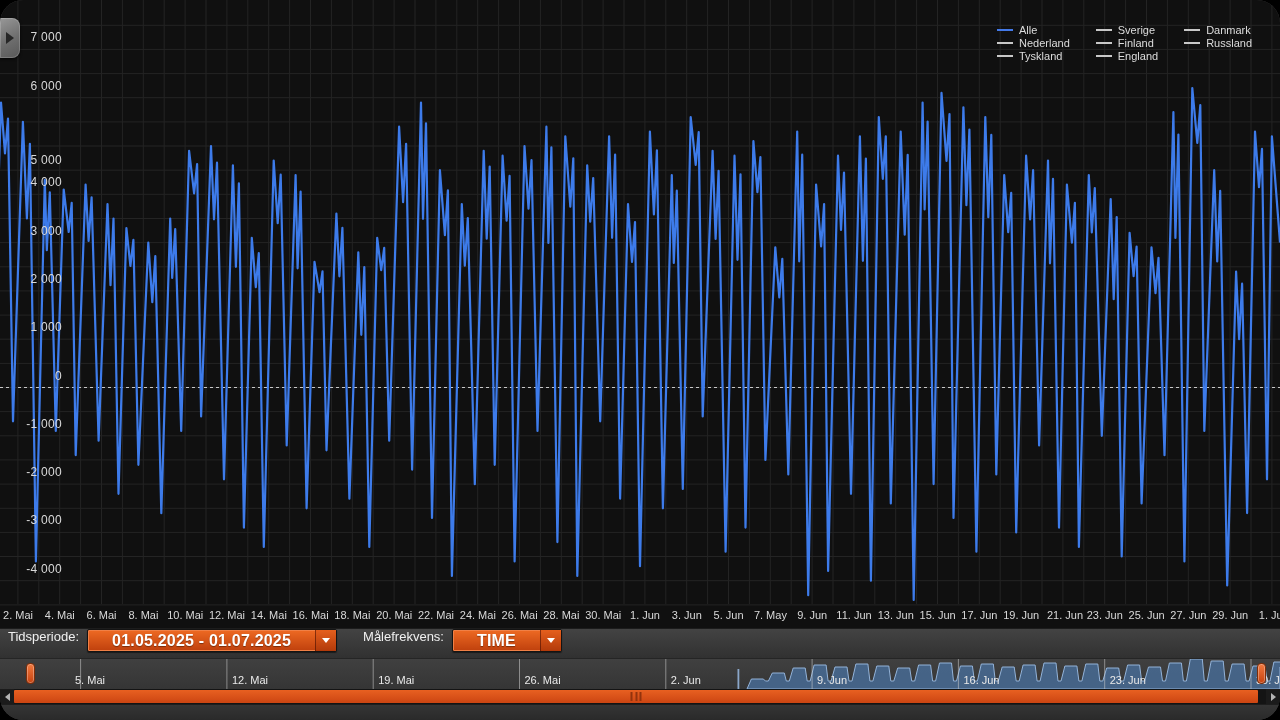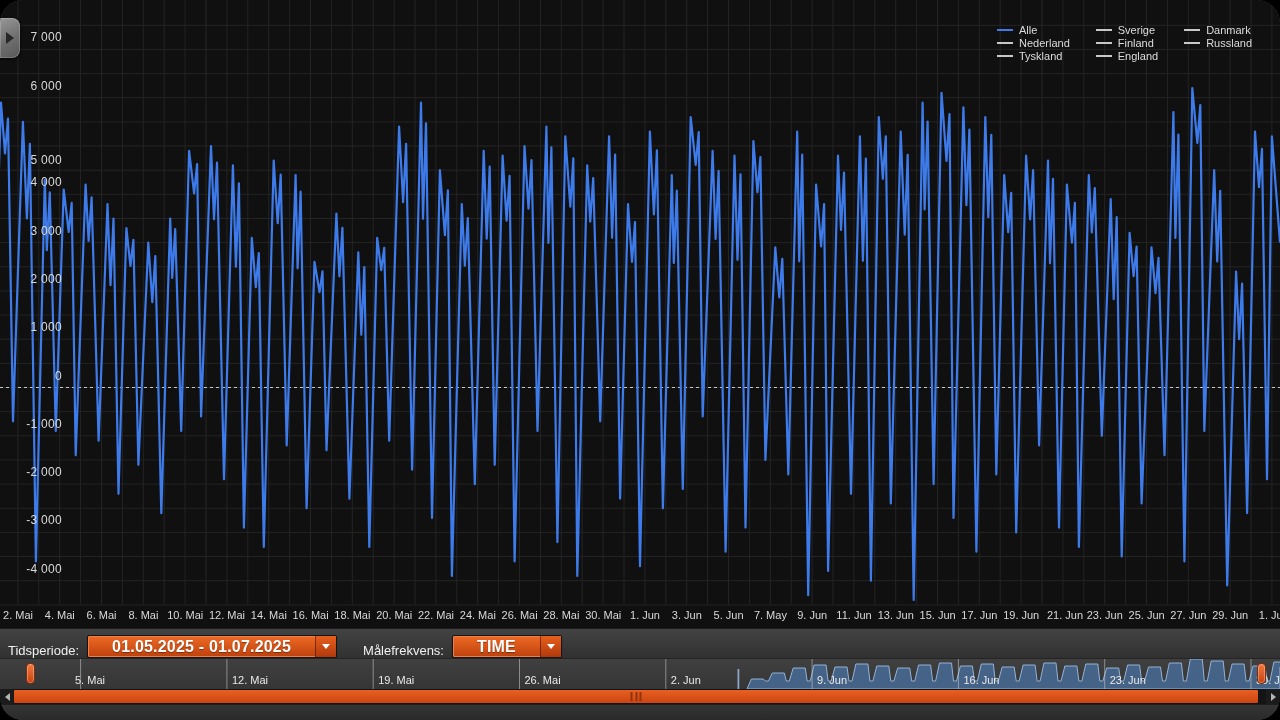--- a/index.html
+++ b/index.html
@@ -23,21 +23,21 @@
 
   
   .expand-tab{position:absolute;left:0;top:18px;width:20px;height:40px;
               border-radius:0 8px 8px 0;cursor:pointer;
               background:linear-gradient(150deg,#989898 0%,#6e6e6e 55%,#585858 100%);
               box-shadow:0 1px 3px rgba(0,0,0,.8), inset 0 0 0 1px rgba(255,255,255,.18);}
   .expand-tab .tri-right{position:absolute;left:6px;top:14px;width:0;height:0;
               border-left:8px solid #262626;border-top:6px solid transparent;border-bottom:6px solid transparent;}
 
   
-  .controls-bar{position:relative;width:1280px;height:30px;display:flex;align-items:flex-end;
+  .controls-bar{position:relative;width:1280px;height:30px;display:flex;align-items:flex-start;
                 background:linear-gradient(#434343,#313131);border-top:1px solid #1c1c1c;
                 box-sizing:border-box;padding-left:8px;}
   .ctrl-label{font-size:13px;color:#f0f0f0;margin-right:8px;}
   .ctrl-label.ml{margin-left:26px;}
   .dropdown-btn{display:flex;align-items:stretch;height:21px;cursor:pointer;
                 border:1px solid #141414;border-radius:2px;
                 background:linear-gradient(#ee6a23,#bf400d);
                 box-shadow:inset 0 0 0 1px #f08046, 0 1px 1px rgba(0,0,0,.5);}
   .dd-value{display:flex;align-items:center;padding:0 24px;font-size:16px;font-weight:bold;
             color:#fff;letter-spacing:.2px;text-shadow:0 1px 1px rgba(0,0,0,.4);white-space:nowrap;}

